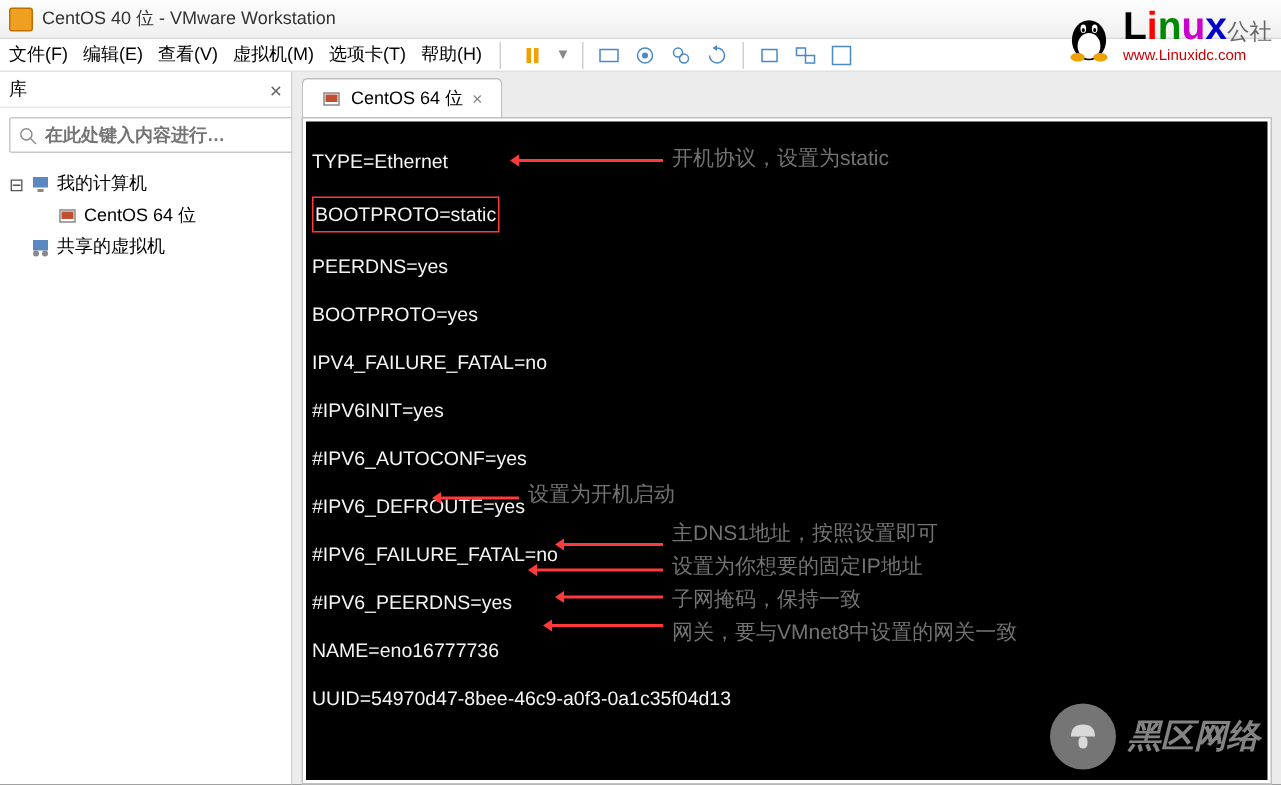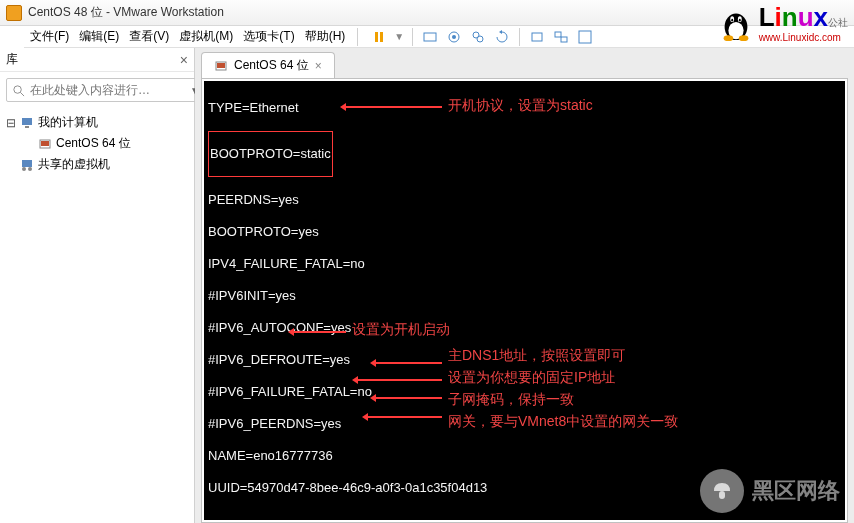--- a/index.html
+++ b/index.html
@@ -1,72 +1,72 @@
 <!DOCTYPE html>
 <html><head>
 <meta charset="utf-8">
 <style>
 * { margin: 0; padding: 0; box-sizing: border-box; font-family: "Microsoft YaHei", Tahoma, sans-serif; }
 body { background: #fff; width: 854px; height: 523px; overflow: hidden; position: relative; }
 
 .titlebar { height: 26px; background: linear-gradient(#fdfdfd,#f0f0f0); border-bottom: 1px solid #d8d8d8; display: flex; align-items: center; padding: 0 6px; font-size: 12px; color: #333; }
 .titlebar .app-icon { width: 16px; height: 16px; background: #f0a020; border: 1px solid #c07000; border-radius: 2px; margin-right: 6px; }
 
-.menubar { height: 22px; display: flex; align-items: center; padding: 0 6px; font-size: 12px; gap: 10px; border-bottom: 1px solid #e0e0e0; margin-left: 24px; }
+.menubar { height: 22px; display: flex; align-items: center; padding: 0 6px; font-size: 12px; gap: 10px; border-bottom: 1px solid #e0e0e0; }
 .menubar span { cursor: default; }
 .menubar .sep { width: 1px; height: 18px; background: #d0d0d0; margin: 0 2px; }
 .toolbar-icons { display: flex; align-items: center; gap: 6px; }
 .tb-btn { width: 18px; height: 18px; display: flex; align-items: center; justify-content: center; border-radius: 2px; }
 .tb-btn svg { width: 14px; height: 14px; }
 
 .main-split { display: flex; height: calc(523px - 48px); }
 
 .sidebar { width: 195px; border-right: 1px solid #d0d0d0; background: #fff; display: flex; flex-direction: column; }
 .side-header { height: 24px; display: flex; align-items: center; justify-content: space-between; padding: 0 6px; font-size: 12px; border-bottom: 1px solid #e8e8e8; }
 .side-header .close-x { cursor: pointer; font-size: 14px; color: #666; }
 .search-row { padding: 6px; display: flex; align-items: center; gap: 4px; }
 .search-box { flex: 1; height: 24px; border: 1px solid #c8c8c8; border-radius: 2px; display: flex; align-items: center; padding: 0 5px; gap: 5px; }
-.search-box input { border: none; outline: none; flex: 1; font-size: 12px; color: #737373; background: transparent; }
+.search-box input { border: none; outline: none; flex: 1; font-size: 12px; color: #737373; background: transparent; font-weight: bold; }
 .dropdown-caret { color: #666; font-size: 10px; }
 .tree { padding: 4px 6px; font-size: 12px; }
 .tree-item { display: flex; align-items: center; gap: 4px; padding: 2px 0; }
 .tree-item.indent1 { padding-left: 18px; }
 .tree-glyph { width: 10px; display: inline-flex; justify-content: center; color: #555; user-select: none; }
 .tree-icon { width: 14px; height: 14px; display: inline-flex; align-items: center; justify-content: center; }
 
 .content { flex: 1; background: #ececec; position: relative; }
 .tab-strip { height: 30px; display: flex; align-items: end; padding: 4px 6px 0; }
 .tab { background: #fff; border: 1px solid #c0c0c0; border-bottom: none; border-radius: 4px 4px 0 0; padding: 4px 12px; font-size: 12px; display: flex; align-items: center; gap: 6px; }
 .tab-close { color: #888; font-size: 12px; }
 .terminal-frame { position: absolute; top: 30px; left: 6px; right: 6px; bottom: 0; background: #fff; border: 1px solid #c0c0c0; }
 
 .terminal { background: #000; margin: 2px; height: calc(100% - 4px); padding: 3px 4px; font-family: "Courier New", monospace; font-size: 13px; line-height: 16px; color: #f5f5f5; position: relative; white-space: pre; }
 .tline { display: block; }
-.hl { border: 1px solid #ff3a3a; padding: 14px 1px; margin: -1px 0; display: inline-block; }
-.annot { color: #ef4444; font-family: "Microsoft YaHei", sans-serif; font-size: 14px; position: absolute; white-space: nowrap; }
+.hl { border: 1px solid #ff3a3a; padding: 3px 1px; margin: -1px 0; display: inline-block; }
+.annot { color: #737373; font-family: "Microsoft YaHei", sans-serif; font-size: 14px; position: absolute; white-space: nowrap; }
 .arrow { position: absolute; height: 2px; background: #ff3a3a; }
 .arrow::before { content: ""; position: absolute; left: -6px; top: -3px; border: 4px solid transparent; border-right: 6px solid #ff3a3a; }
 
 .watermark1 { position: absolute; top: 2px; right: 6px; display: flex; align-items: center; gap: 4px; z-index: 20; }
 .wm1-logo { width: 38px; height: 38px; position: relative; }
 .wm1-text { font-size: 26px; font-weight: bold; }
 .wm1-text .L { color: #000; } .wm1-text .i { color: #f00; } .wm1-text .n { color: #080; } .wm1-text .u { color: #c0c; } .wm1-text .x { color: #00c; }
 .wm1-sub { font-size: 10px; color: #c00; display: block; line-height: 10px; }
-.wm1-cn { font-size: 10px; color: #666; }
+.wm1-cn { font-size: 15px; color: #666; }
 
 .watermark2 { position: absolute; bottom: 10px; right: 14px; display: flex; align-items: center; gap: 8px; z-index: 20; opacity: 0.85; }
 .wm2-badge { width: 44px; height: 44px; border-radius: 50%; background: #8a8a8a; display: flex; align-items: center; justify-content: center; }
-.wm2-text { font-size: 22px; font-weight: bold; color: #9a9a9a; }
+.wm2-text { font-size: 22px; font-weight: bold; color: #9a9a9a; font-style: italic; }
 </style>
 </head>
 <body>
 
 <div class="titlebar">
   <span class="app-icon"></span>
-  <span>CentOS 48 位 - VMware Workstation</span>
+  <span>CentOS 40 位 - VMware Workstation</span>
 </div>
 
 <div class="menubar">
   <span>文件(F)</span>
   <span>编辑(E)</span>
   <span>查看(V)</span>
   <span>虚拟机(M)</span>
   <span>选项卡(T)</span>
   <span>帮助(H)</span>
   <span class="sep"></span>

